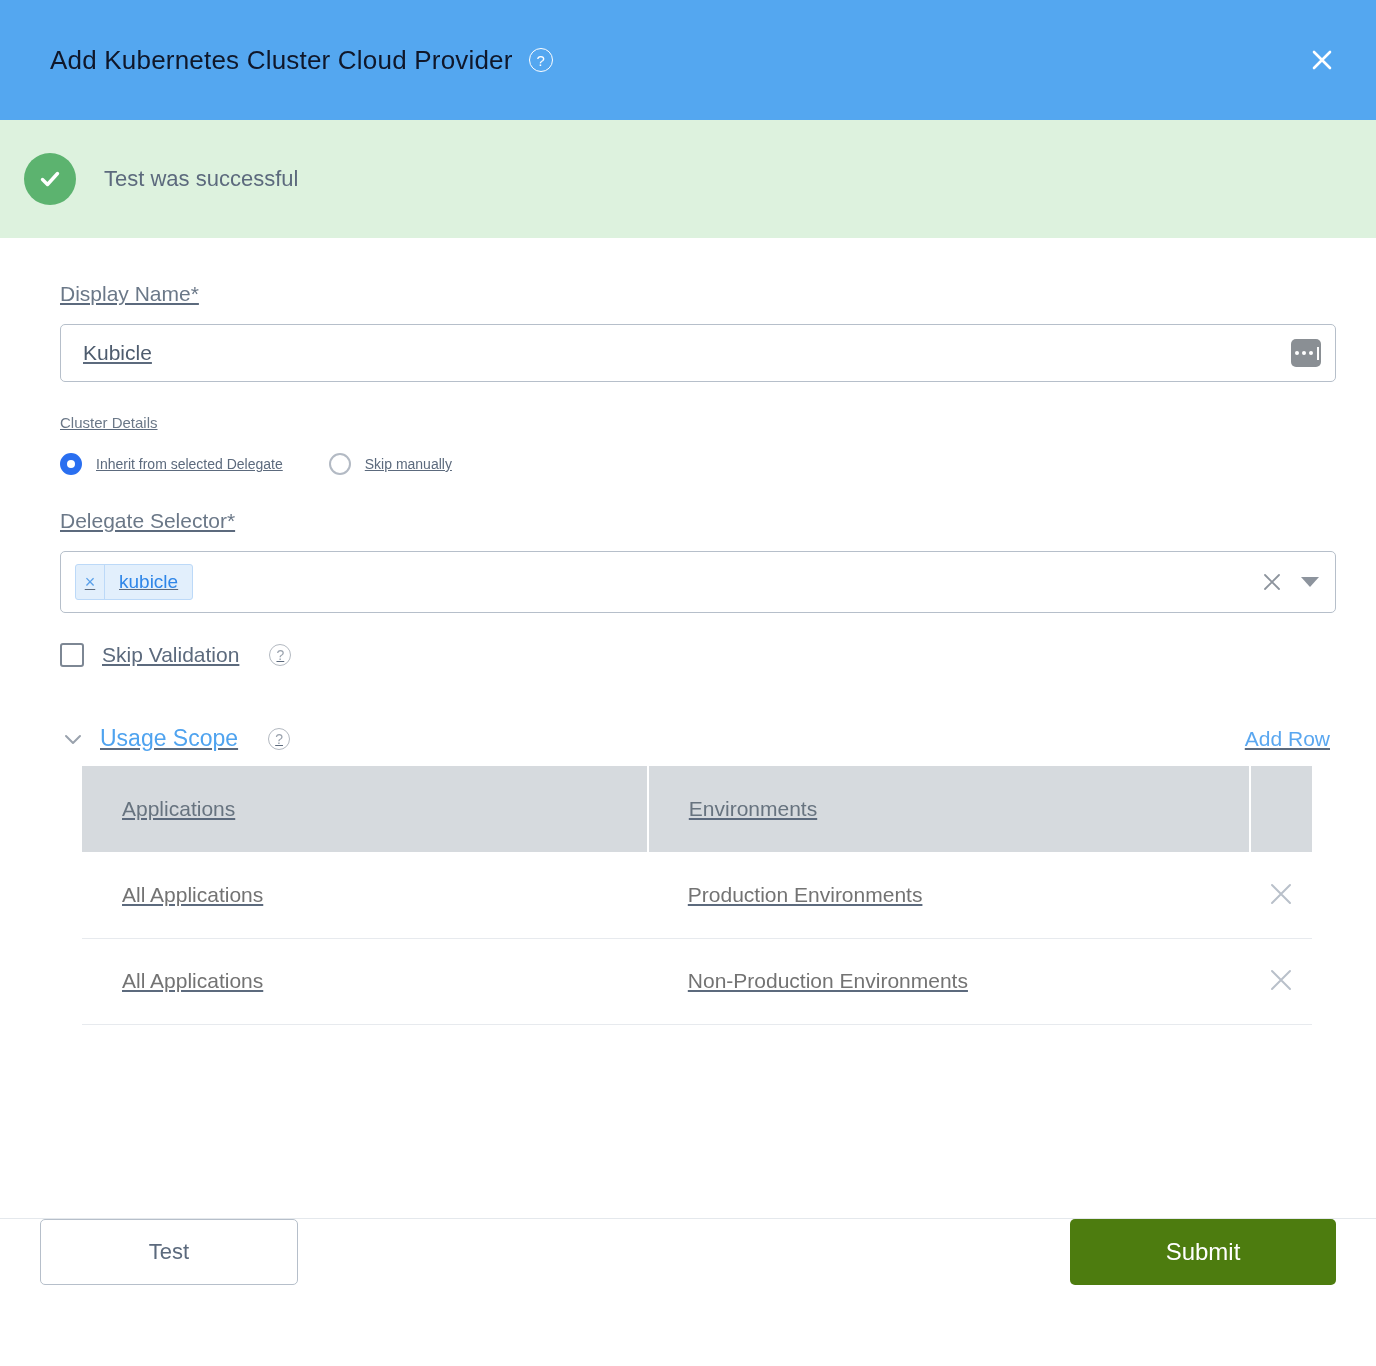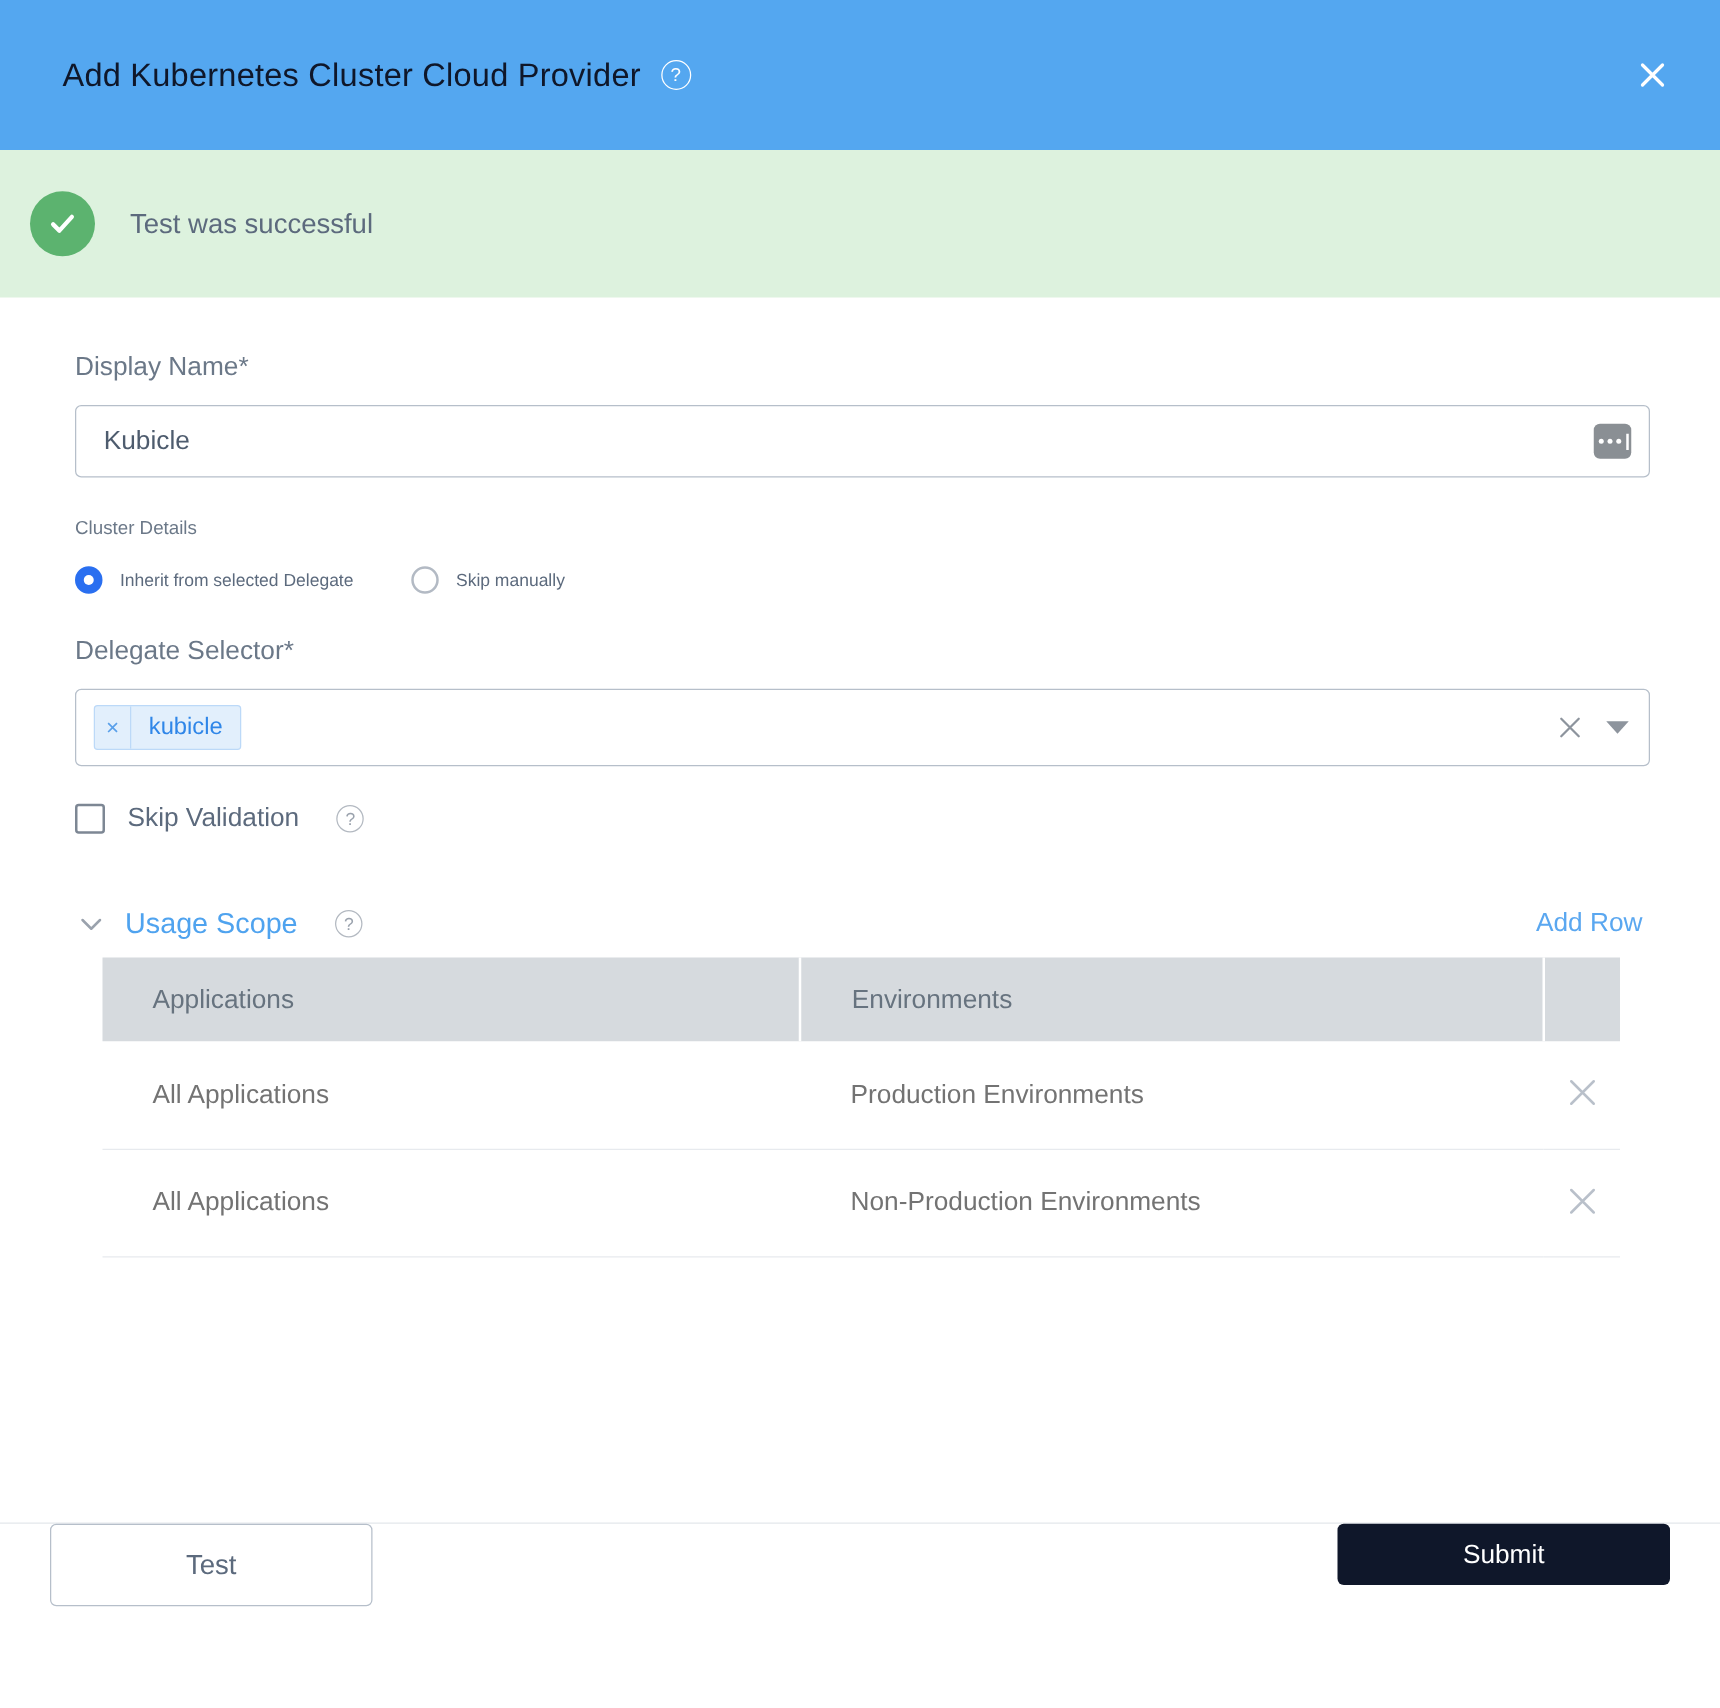--- a/index.html
+++ b/index.html
@@ -96,24 +96,25 @@
   }
   .banner-text {
     margin-left: 28px;
     font-size: 22px;
     color: #5c6a7d;
   }
 
   
   .modal-body {
     flex: 1 1 auto;
-    padding: 44px 56px 0 60px;
+    padding: 44px 40px 0 60px;
     box-sizing: border-box;
     overflow: hidden;
     position: relative;
+    text-decoration: underline;
   }
 
   .field-label {
     font-size: 21px;
     color: #6b7888;
     margin-bottom: 18px;
   }
 
   .text-input-wrap {
     position: relative;
@@ -320,21 +321,21 @@
     border-collapse: collapse;
     width: calc(100% - 46px);
     table-layout: fixed;
   }
   .scope-table th {
     background: #d6dade;
     text-align: left;
     font-weight: 400;
     font-size: 21px;
     color: #67737f;
-    height: 67px;
+    height: 86px;
     padding: 0 0 0 40px;
     box-sizing: border-box;
     border-right: 2px solid #ffffff;
   }
   .scope-table th.empty-col { border-right: none; }
   .scope-table td {
     font-size: 21px;
     color: #737373;
     height: 86px;
     padding: 0 0 0 40px;
@@ -371,26 +372,26 @@
     border: 1px solid #b6bfca;
     border-radius: 5px;
     background: #ffffff;
     color: #5c6a7d;
     font-size: 22px;
     font-family: "Liberation Sans", sans-serif;
     cursor: pointer;
   }
   .btn-submit {
     width: 266px;
-    height: 49px;
+    height: 66px;
     border: none;
     border-radius: 5px;
-    background: #0f172a;
+    background: #4d7c0f;
     color: #ffffff;
-    font-size: 21px;
+    font-size: 24px;
     font-family: "Liberation Sans", sans-serif;
     cursor: pointer;
   }
 </style>
 </head>
 <body>
 
 <div class="modal">
 
   <div class="modal-header">

